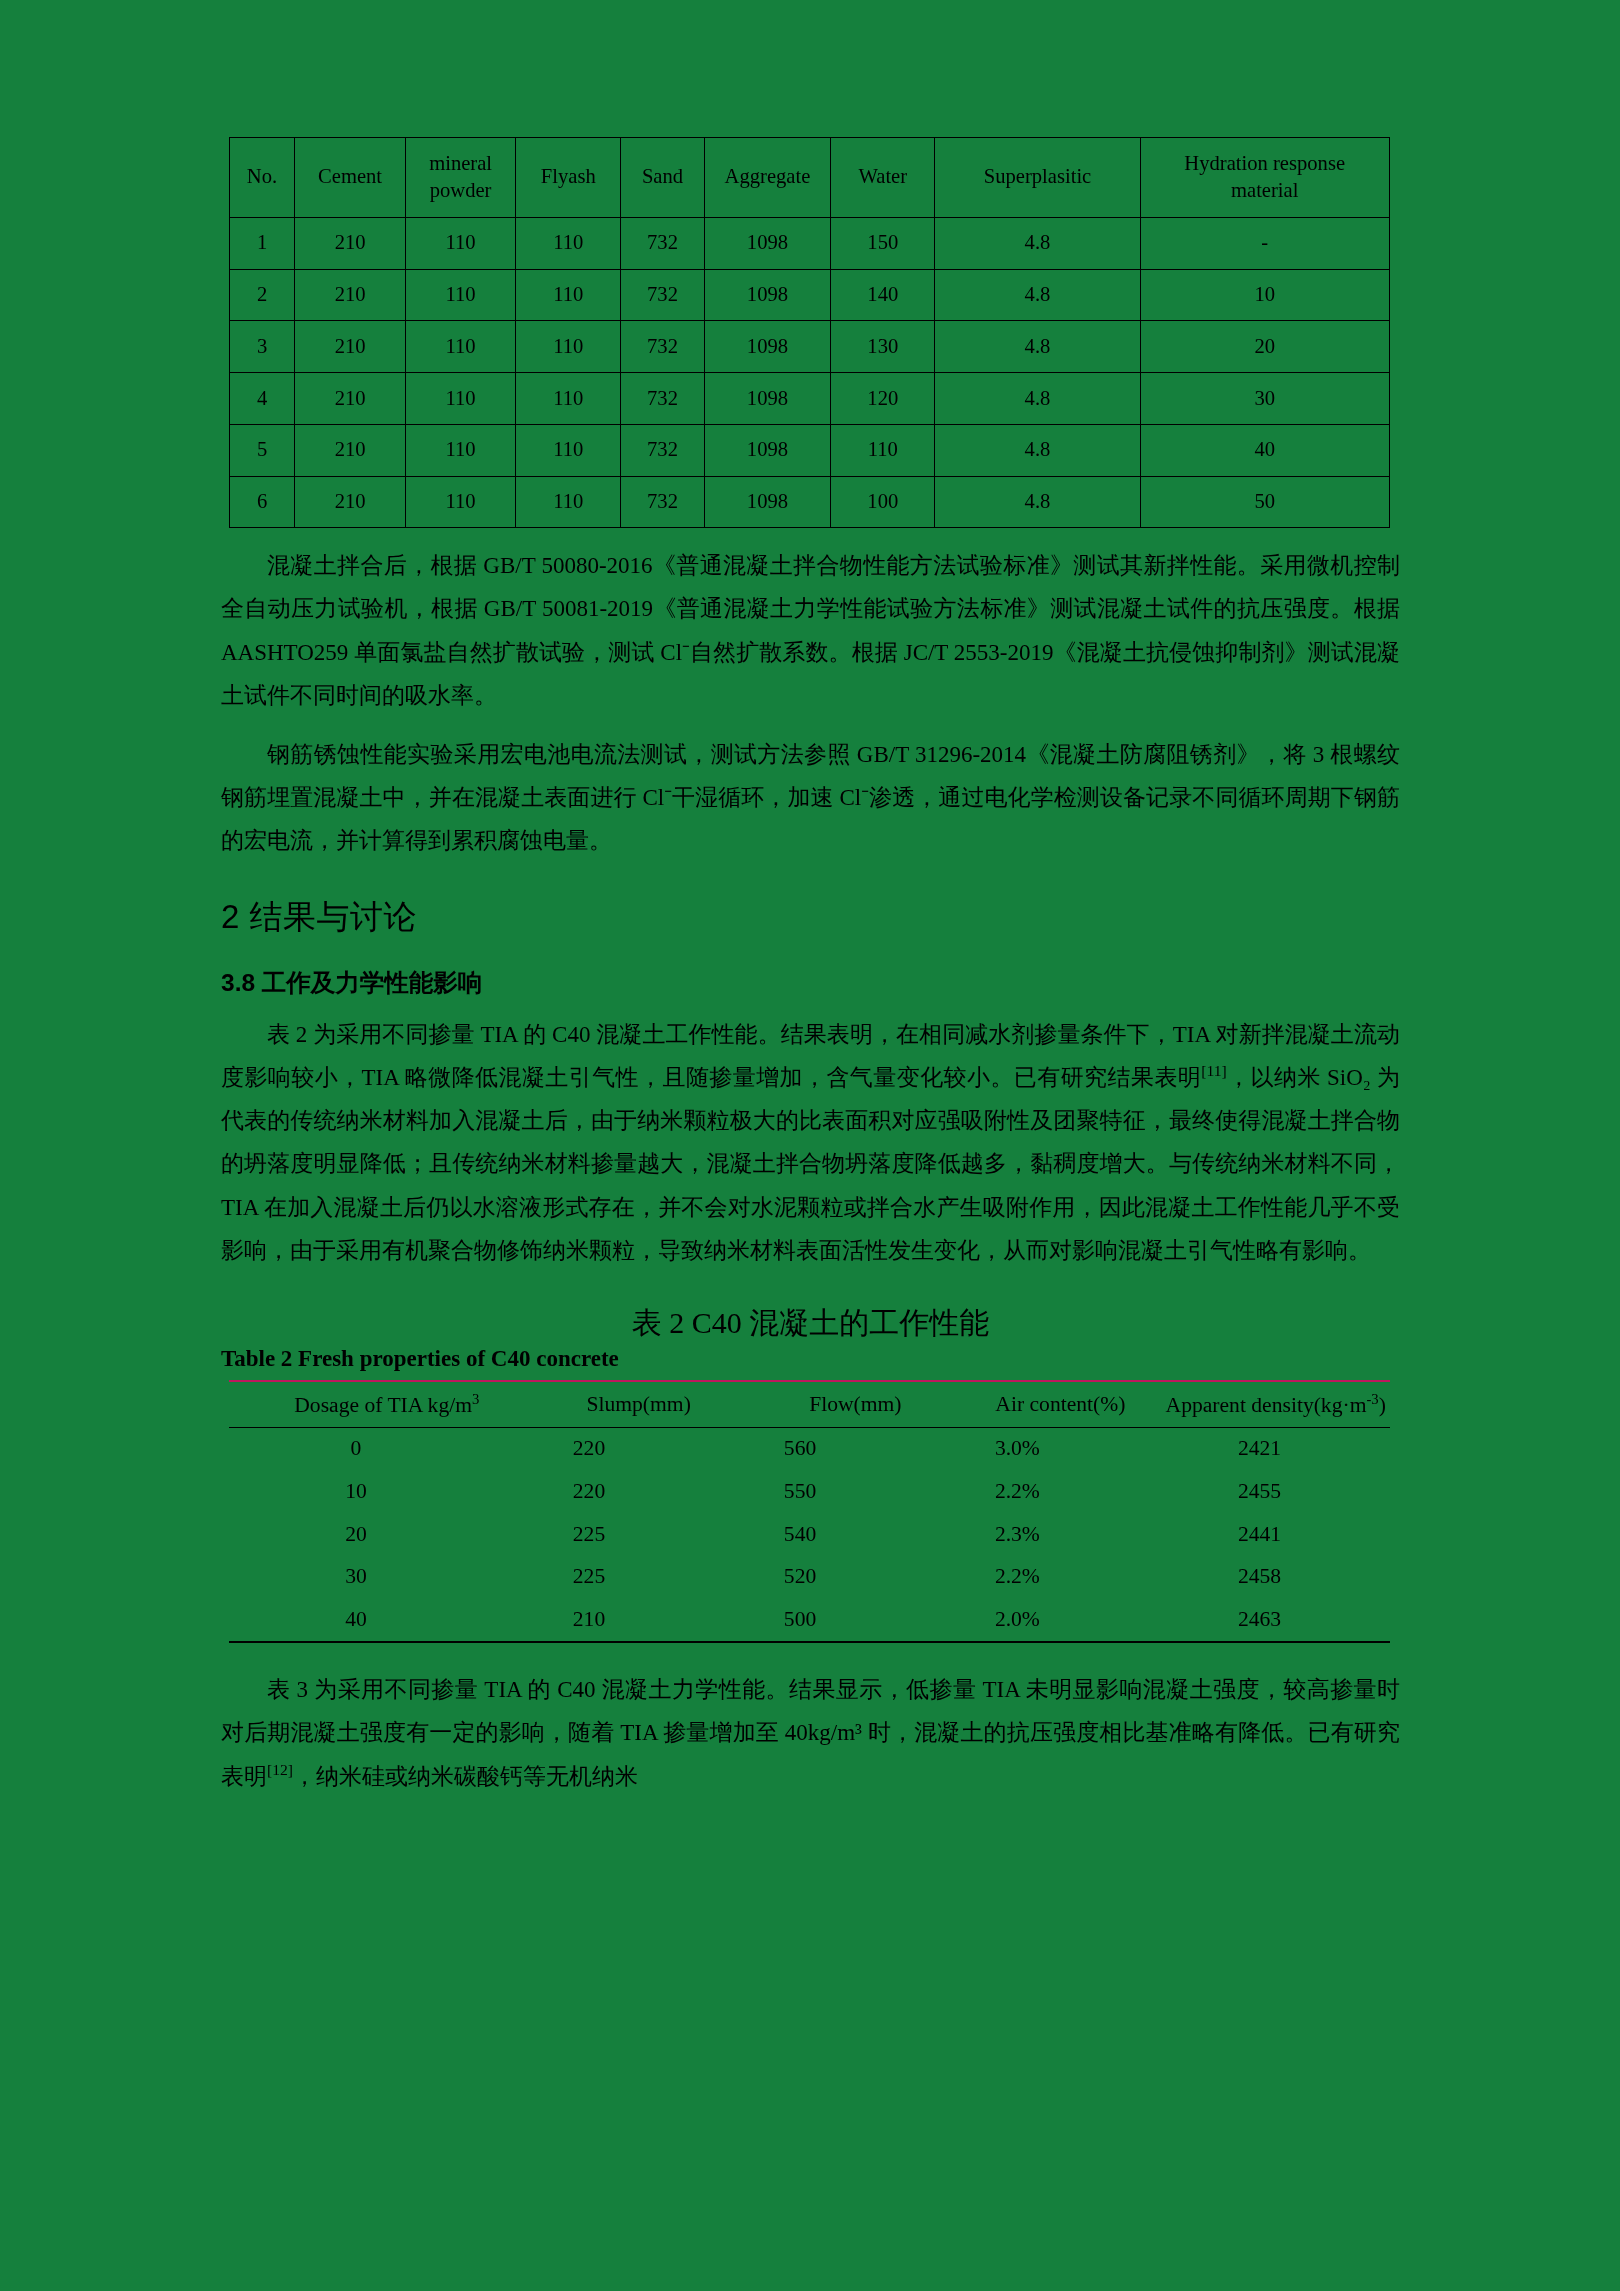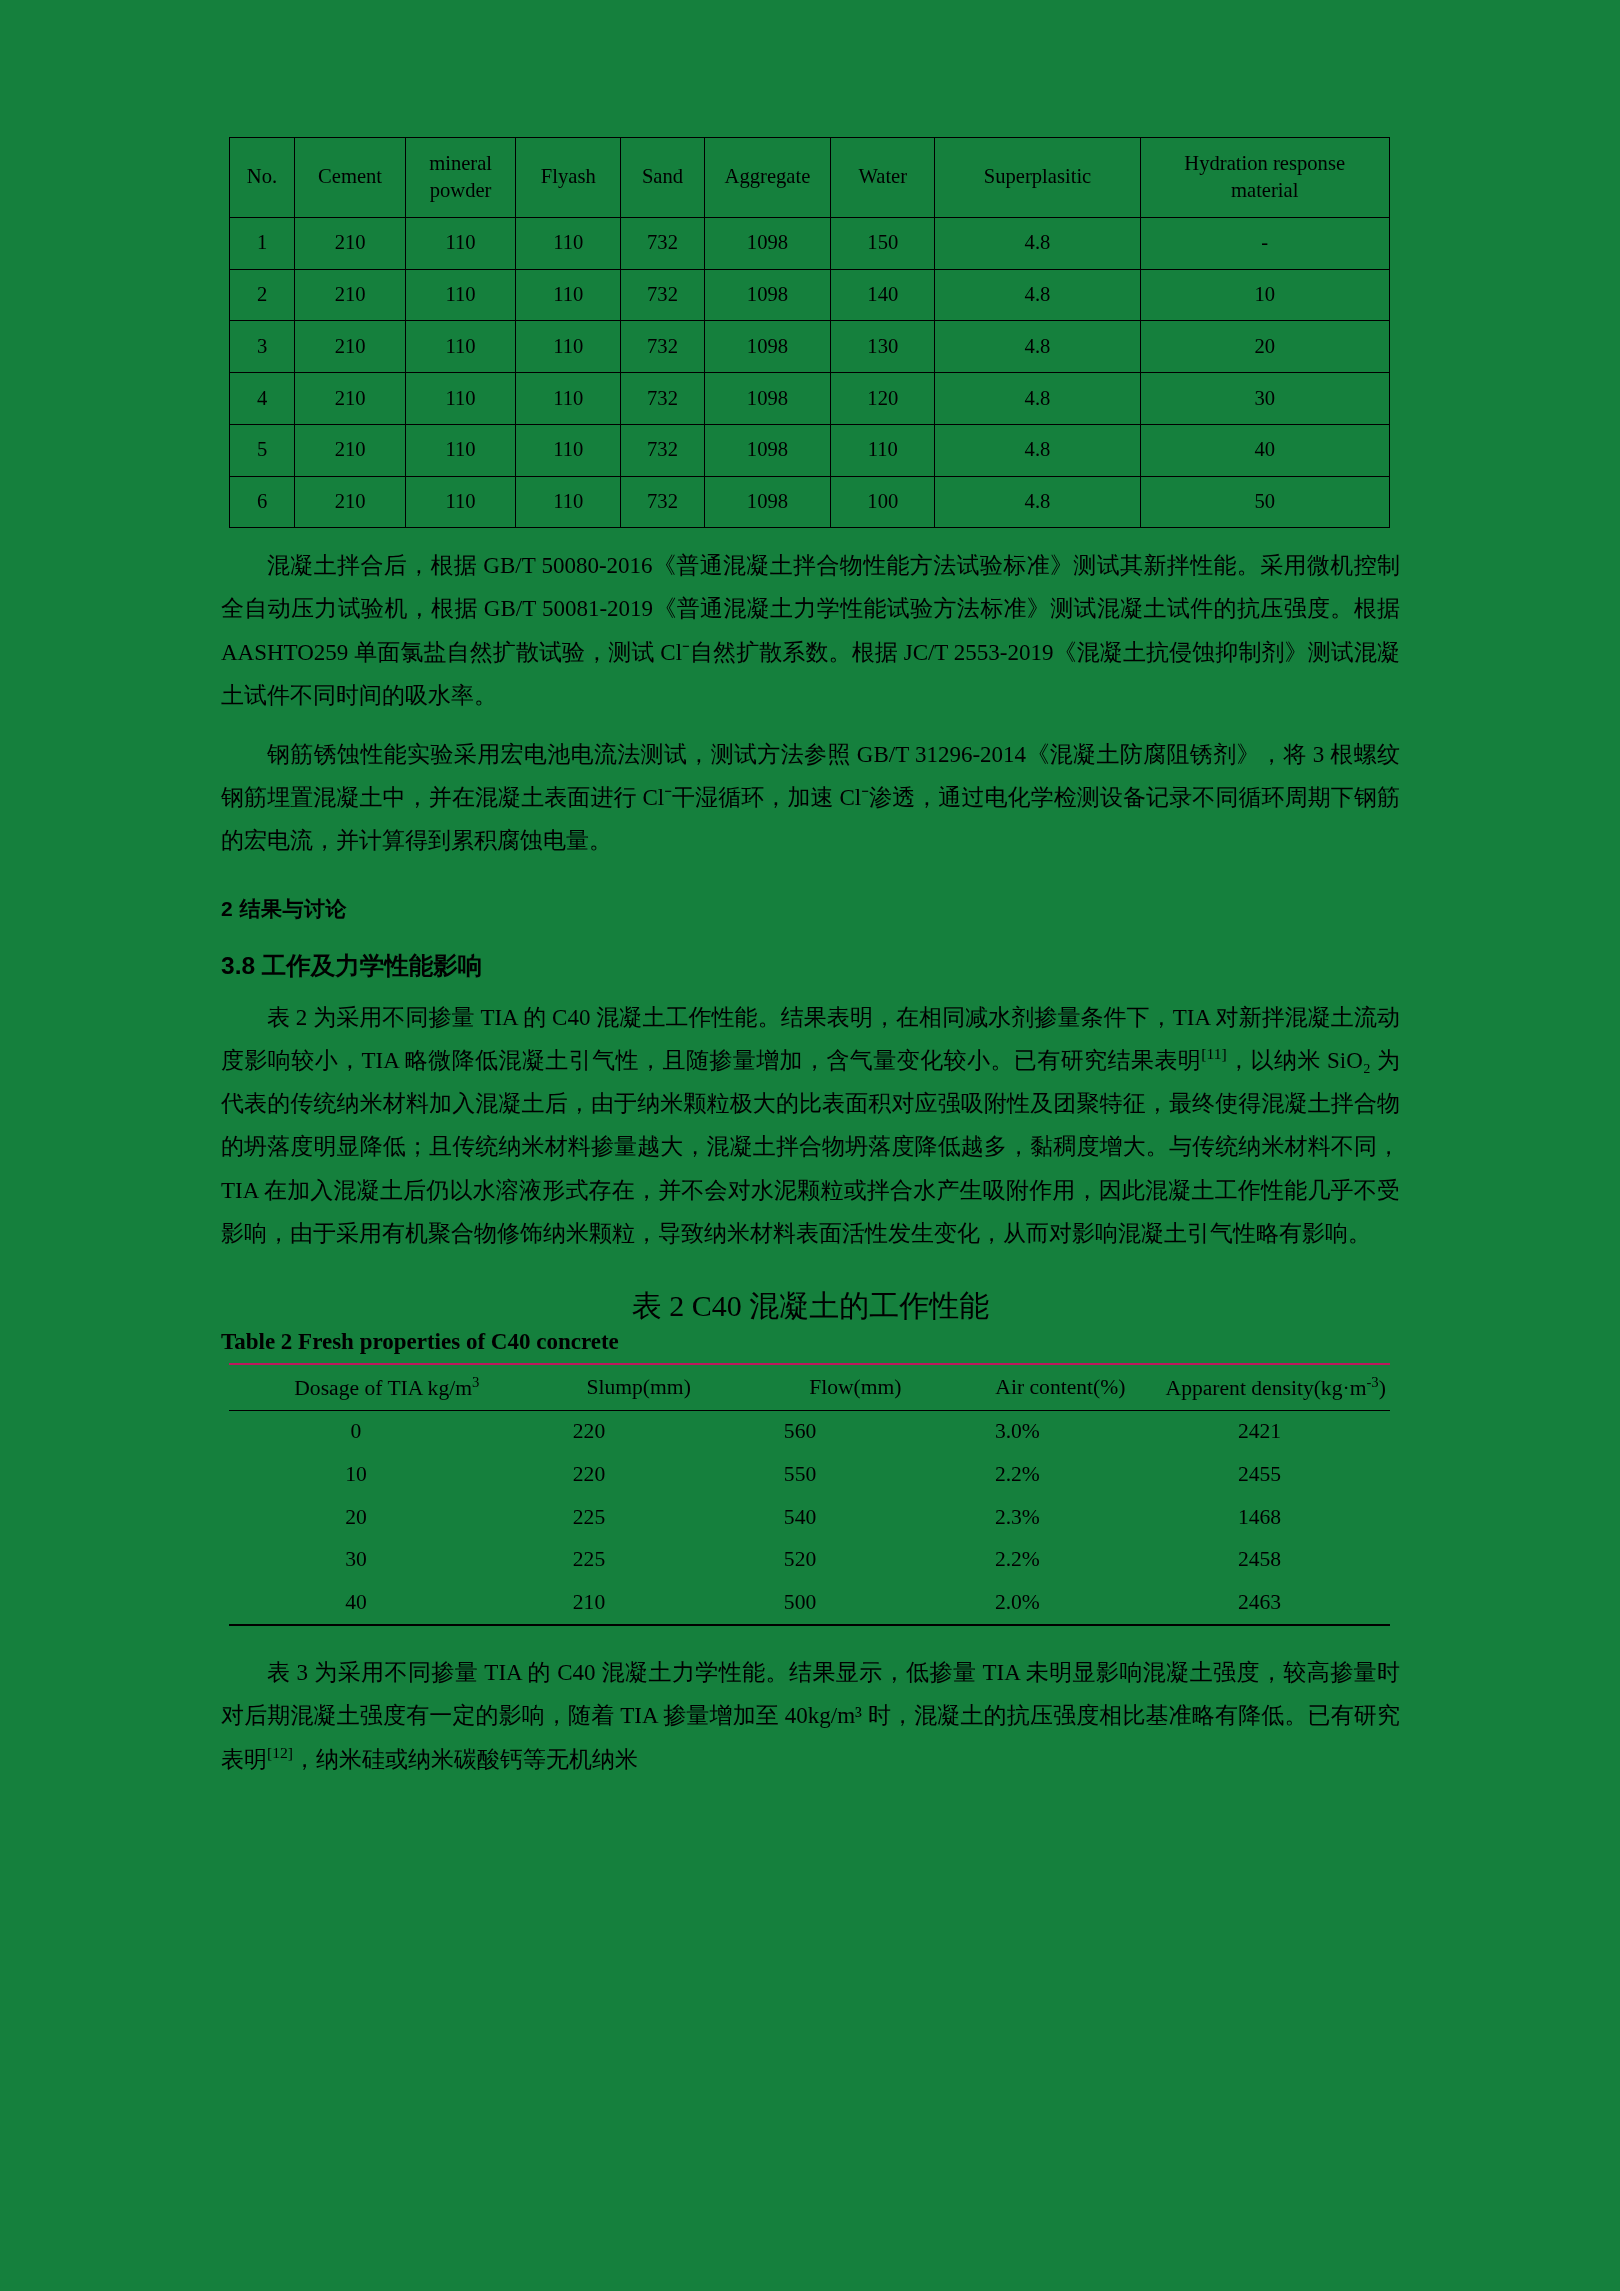--- a/index.html
+++ b/index.html
@@ -52,22 +52,22 @@
     line-height: 1.88;
     text-align: justify;
     text-justify: inter-ideograph;
     margin: 0 0 0 0;
     text-indent: 2em;
   }
   .gap-sm { height: 15.7px; }
   .gap-md { height: 25.5px; }
 
   h2.sec {
-    font-size: 21px;
-    font-weight: bold;
+    font-size: 33px;
+    font-weight: normal;
     margin: 33px 0 17.6px 0;
     font-family: "Liberation Sans", sans-serif;
     letter-spacing: 0.5px;
   }
   h3.sub {
     font-size: 24.5px;
     font-weight: bold;
     margin: 25.5px 0 13.7px 0;
     font-family: "Liberation Sans", sans-serif;
   }
@@ -243,21 +243,21 @@
           <td>220</td>
           <td>550</td>
           <td>2.2%</td>
           <td>2455</td>
         </tr>
         <tr>
           <td>20</td>
           <td>225</td>
           <td>540</td>
           <td>2.3%</td>
-          <td>1468</td>
+          <td>2441</td>
         </tr>
         <tr>
           <td>30</td>
           <td>225</td>
           <td>520</td>
           <td>2.2%</td>
           <td>2458</td>
         </tr>
         <tr>
           <td>40</td>

